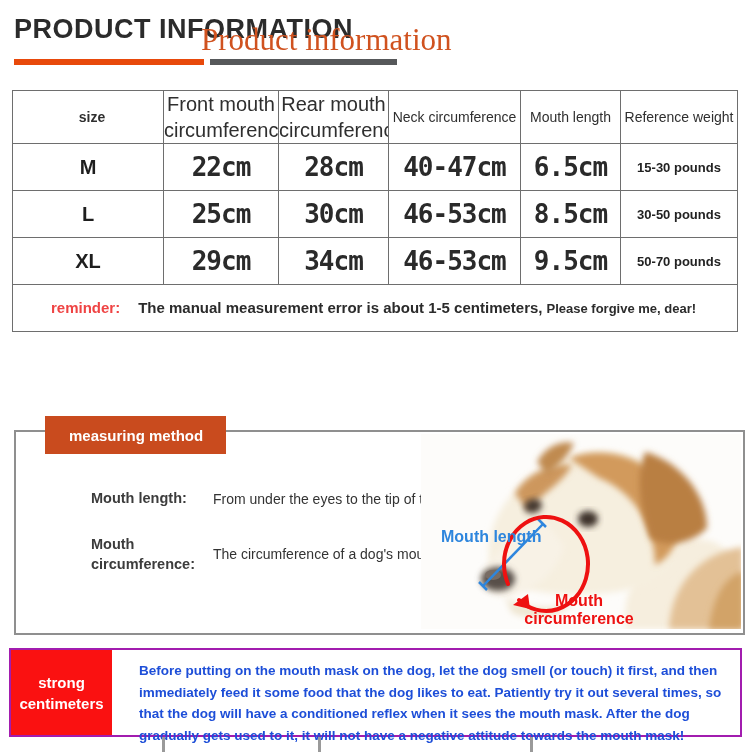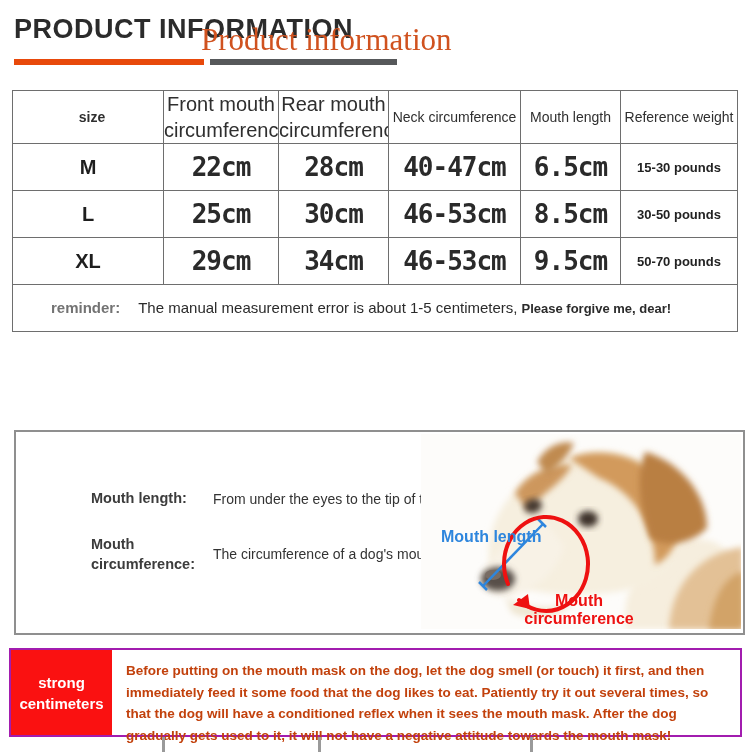--- a/index.html
+++ b/index.html
@@ -22,22 +22,22 @@
                                 padding:0;overflow:hidden;}
   .size-table thead th{height:47px;font-size:20px;font-weight:normal;color:#2f2f2f;line-height:1.3;}
   .size-table thead th.h-small{font-size:14px;}
   .size-table thead th.h-size{font-size:14px;font-weight:bold;padding-left:8px;}
   .size-table tbody td{height:46px;}
   td.c-size{font-size:20px;font-weight:bold;color:#1e1e1e;}
   td.c-num{font-family:"DejaVu Sans Mono",monospace;font-weight:bold;font-size:26px;
            letter-spacing:-1px;color:#2a2a2a;white-space:nowrap;}
   td.c-weight{font-size:13px;font-weight:bold;color:#222;}
   td.reminder-cell{height:51px;text-align:left;padding-left:38px;}
-  .reminder-label{font-size:15px;font-weight:bold;color:#737373;margin-right:18px;}
-  .reminder-text{font-size:15px;font-weight:400;color:#2b2b2b;text-align:center;}
+  .reminder-label{font-size:15px;font-weight:bold;color:#ef4444;margin-right:18px;}
+  .reminder-text{font-size:15px;font-weight:700;color:#2b2b2b;text-align:center;}
   .reminder-text2{font-size:13px;font-weight:bold;color:#2b2b2b;margin-left:4px;}
 
   
   .measure-box{position:absolute;left:14px;top:430px;width:727px;height:201px;
                border:2px solid #8f8f8f;background:#fff;}
   .measure-tab{position:absolute;left:29px;top:-16px;width:181px;height:38px;background:#c94b1e;
                display:flex;align-items:center;z-index:3;}
   .measure-tab span{color:#fff;font-size:15px;font-weight:bold;padding-left:24px;}
   .measure-item{position:absolute;left:38px;display:flex;}
   .measure-item .term{width:100px;font-size:14.5px;font-weight:600;color:#3c3c3c;line-height:1.35;margin-left:37px;}
@@ -46,21 +46,21 @@
   .mi-2{top:103px;align-items:center;}
   .mi-2 .def{padding-bottom:1px;}
   .dog-wrap{position:absolute;right:2px;top:2px;width:320px;height:195px;}
 
   
   .suggest-box{position:absolute;left:9px;top:648px;width:729px;height:85px;
                border:2px solid #a21caf;background:#fff;display:flex;}
   .suggest-label{width:101px;flex:0 0 101px;background:#fa1111;color:#fff;display:flex;
                  flex-direction:column;align-items:center;justify-content:center;
                  font-size:15px;font-weight:bold;line-height:1.4;}
-  .suggest-text{flex:1;padding:10px 12px 4px 14px;color:#c2410c;font-size:13.5px;
+  .suggest-text{flex:1;padding:10px 12px 4px 27px;color:#1d4ed8;font-size:13.5px;
                 font-weight:bold;line-height:1.6;}
 
   
   .tick{position:absolute;top:737px;width:3px;height:15px;background:#9a9a9a;}
   .tick-1{left:162px;} .tick-2{left:318px;} .tick-3{left:530px;}
 </style>
 </head>
 <body>
 
 <div class="page">
@@ -116,20 +116,23 @@
       </tr>
       <tr>
         <td class="reminder-cell" colspan="6">
           <span class="reminder-label">reminder:</span><span class="reminder-text">The manual measurement error is about 1-5 centimeters,</span><span class="reminder-text2">Please forgive me, dear!</span>
         </td>
       </tr>
     </tbody>
   </table>
 
   <div class="measure-box">
+    <div class="measure-tab">
+      <span>measuring method</span>
+    </div>
 
     <div class="measure-item mi-1">
       <div class="term">Mouth length:</div>
       <div class="def">From under the eyes to the tip of the nose</div>
     </div>
     <div class="measure-item mi-2">
       <div class="term">Mouth circumference:</div>
       <div class="def">The circumference of a dog's mouth in one circle</div>
     </div>
 

